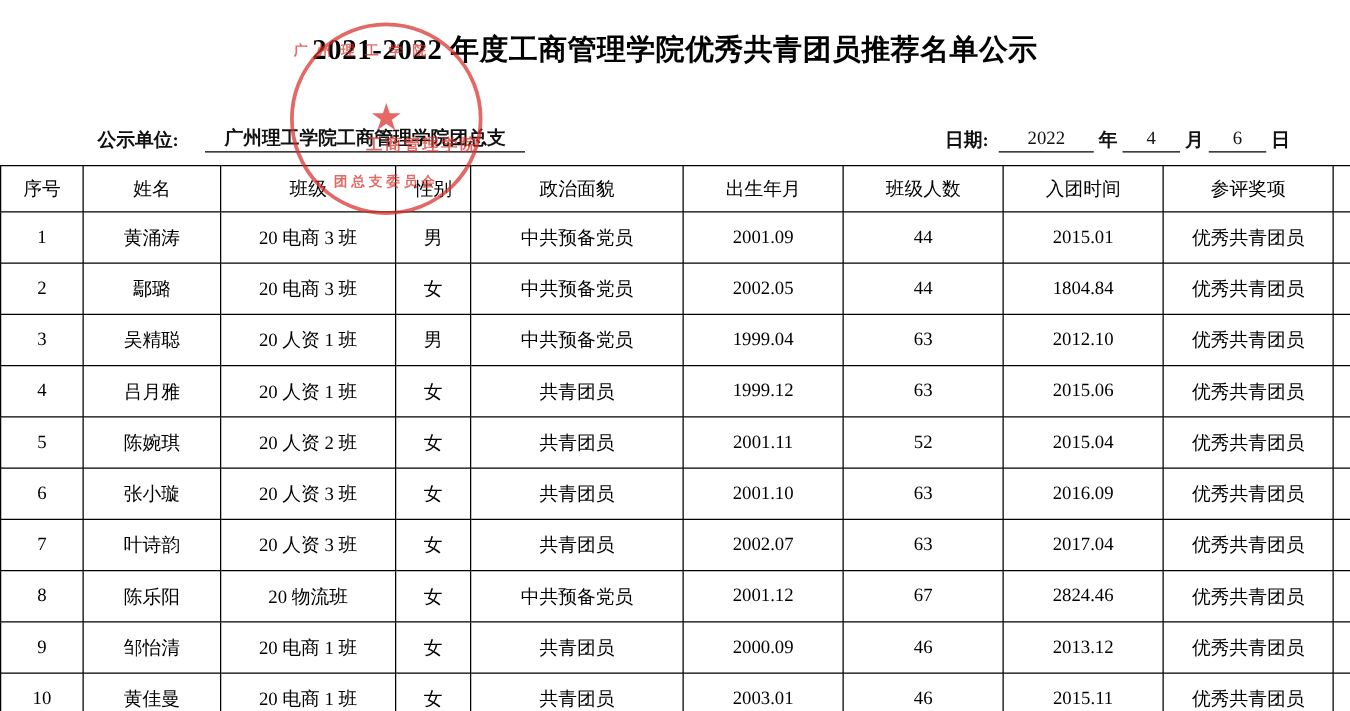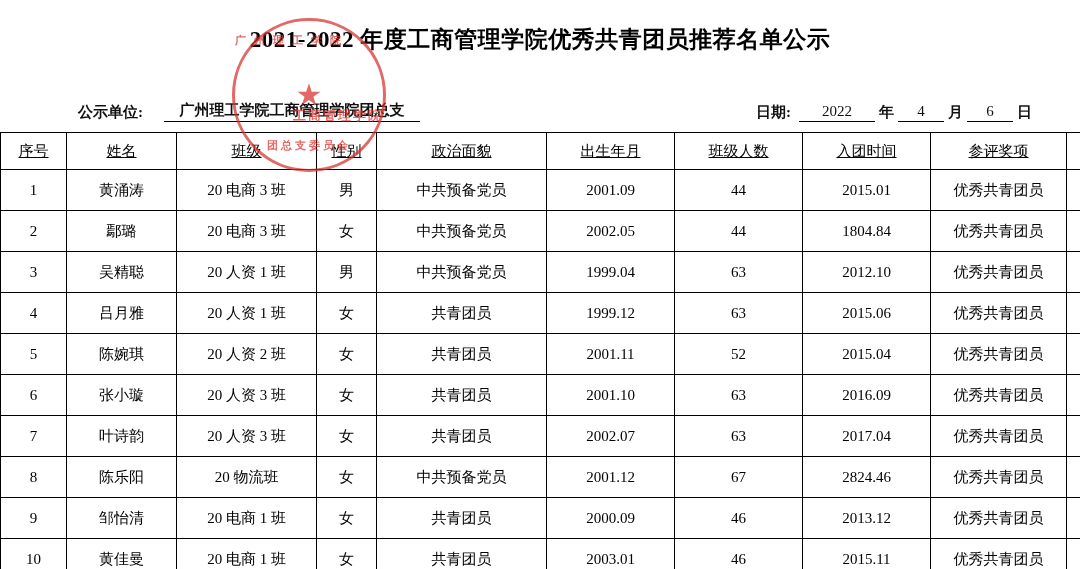--- a/index.html
+++ b/index.html
@@ -82,21 +82,20 @@
     text-align: center;
     font-size: 15px;
     height: 40px;
     padding: 0 2px;
     color: #000;
     font-family: "Liberation Serif", "DejaVu Serif", serif;
   }
   table.roster th {
     font-weight: normal;
     height: 36px;
-    text-decoration: underline;
   }
   col.c-idx    { width: 66px; }
   col.c-name   { width: 110px; }
   col.c-class  { width: 140px; }
   col.c-gender { width: 60px; }
   col.c-pol    { width: 170px; }
   col.c-birth  { width: 128px; }
   col.c-size   { width: 128px; }
   col.c-join   { width: 128px; }
   col.c-award  { width: 136px; }

